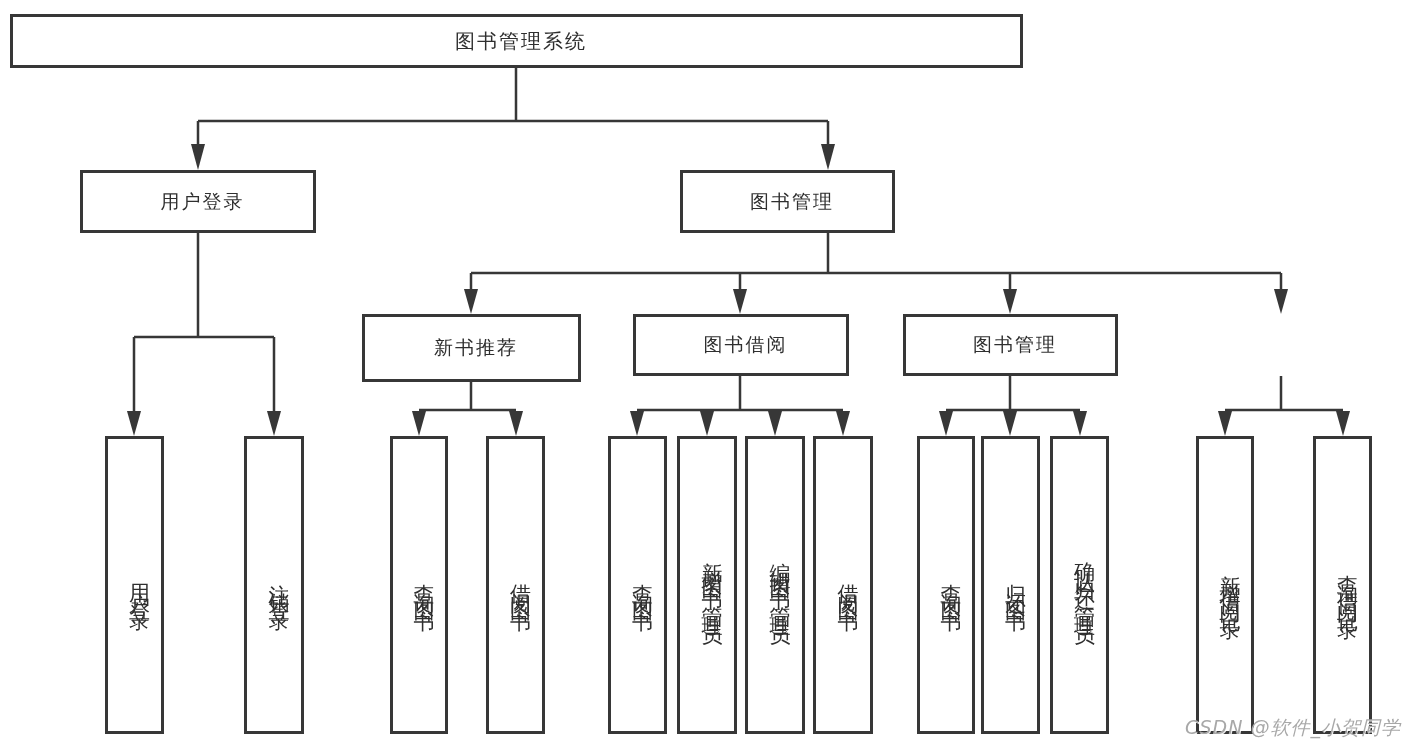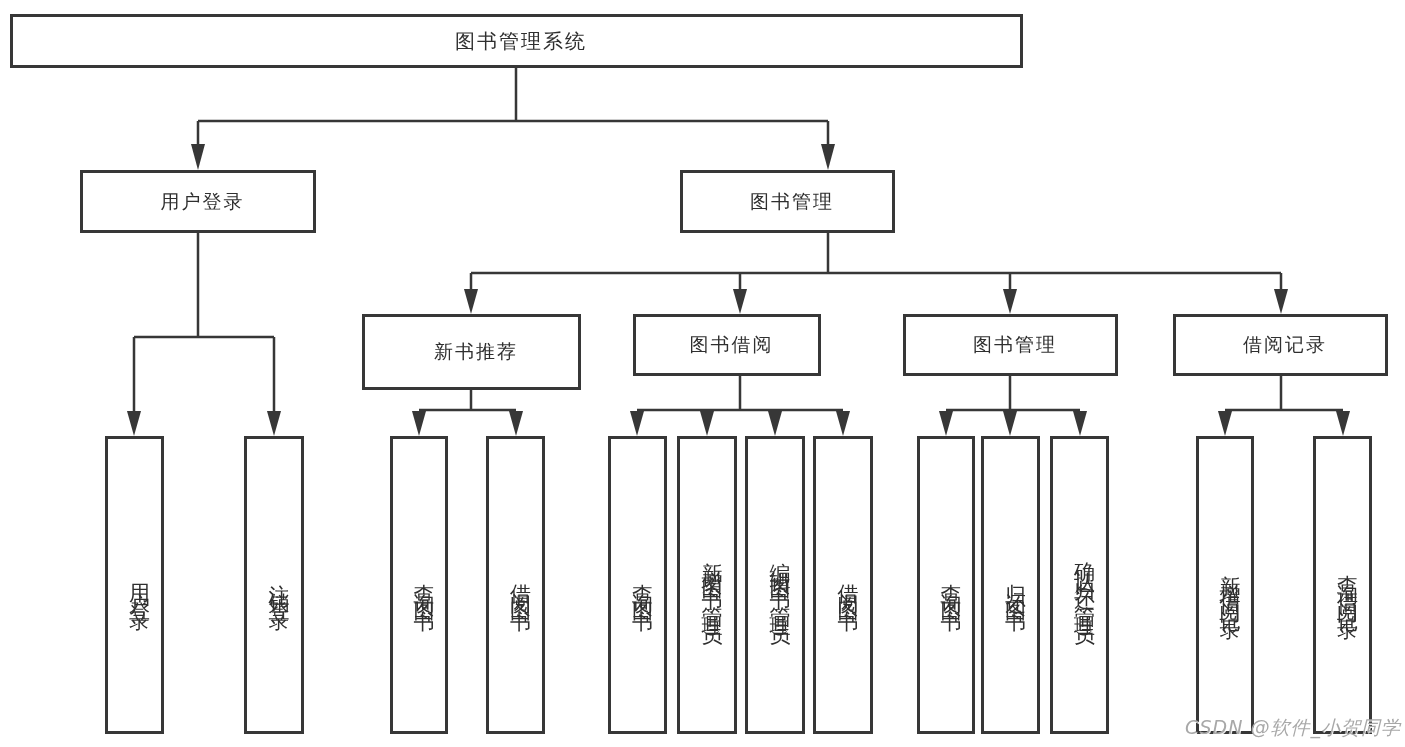--- a/index.html
+++ b/index.html
@@ -85,24 +85,23 @@
       <path d="M1218 411 L1232 411 L1225 436 Z"></path>
       <path d="M1336 411 L1350 411 L1343 436 Z"></path>
     </g>
   </svg>
 
   <div class="node h-node root-node" style="left:10px;top:14px;width:1013px;height:54px">图书管理系统</div>
 
   <div class="node h-node" style="left:80px;top:170px;width:236px;height:63px">用户登录</div>
   <div class="node h-node" style="left:680px;top:170px;width:215px;height:63px">图书管理</div>
 
-  <div class="node h-node" style="left:362px;top:314px;width:219px;height:76px">新书推荐</div>
-  <div class="node h-node" style="left:633px;top:314px;width:188px;height:62px">图书借阅</div>
+  <div class="node h-node" style="left:362px;top:314px;width:219px;height:68px">新书推荐</div>
+  <div class="node h-node" style="left:633px;top:314px;width:216px;height:62px">图书借阅</div>
   <div class="node h-node" style="left:903px;top:314px;width:215px;height:62px">图书管理</div>
-  <div class="node h-node" style="left:1173px;top:314px;width:215px;height:62px">借阅记录</div>
 
   <div class="node v-node" style="left:105px;top:436px;width:59px;height:298px">用户登录</div>
   <div class="node v-node" style="left:244px;top:436px;width:60px;height:298px">注销登录</div>
 
   <div class="node v-node" style="left:390px;top:436px;width:58px;height:298px">查询图书</div>
   <div class="node v-node" style="left:486px;top:436px;width:59px;height:298px">借阅图书</div>
 
   <div class="node v-node" style="left:608px;top:436px;width:59px;height:298px">查询图书</div>
   <div class="node v-node" style="left:677px;top:436px;width:60px;height:298px">新增图书（管理员）</div>
   <div class="node v-node" style="left:745px;top:436px;width:60px;height:298px">编辑图书（管理员）</div>

